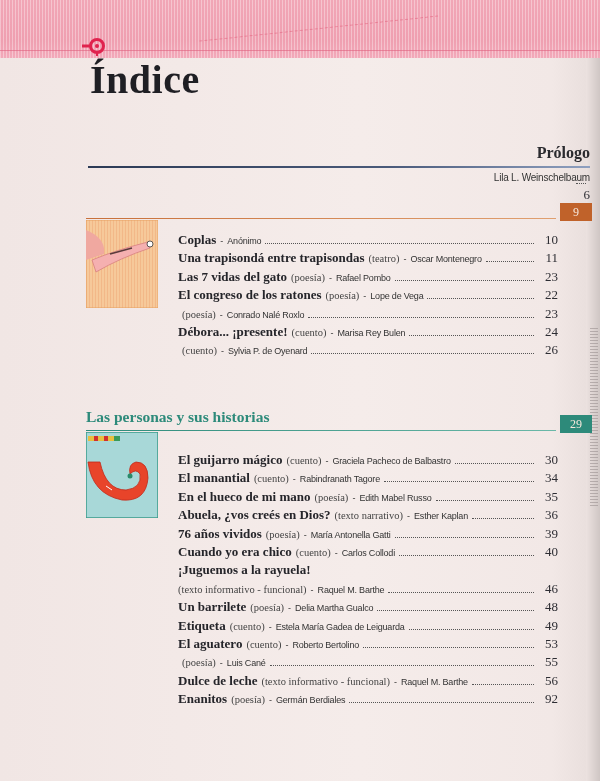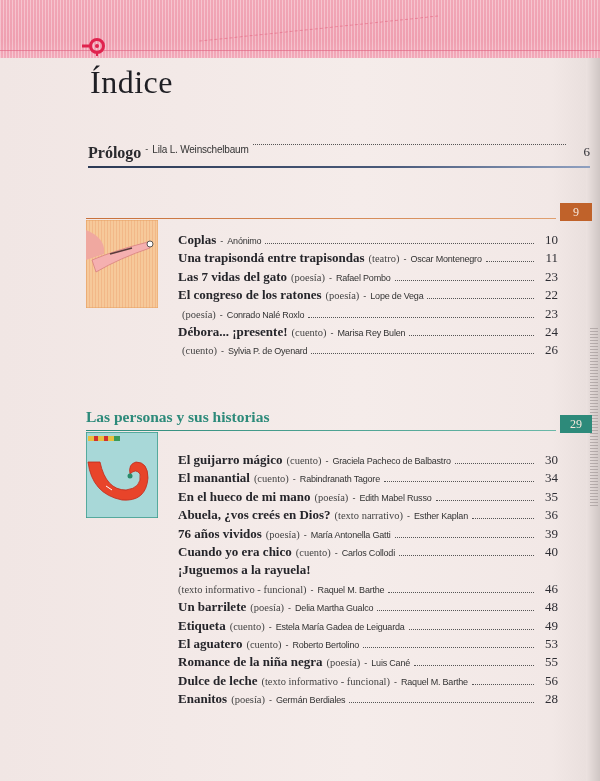--- a/index.html
+++ b/index.html
@@ -20,26 +20,26 @@
   .banner-line { position: absolute; left: 0; top: 50px; width: 600px; height: 1px; background: #e0607e; opacity: .6; }
   .banner-deco { position: absolute; left: 200px; top: 28px; width: 240px; height: 24px;
     border-top: 1px dashed #e05a78; transform: rotate(-6deg); opacity: .5; }
   .target-icon { position: absolute; left: 82px; top: 36px; width: 26px; height: 20px; }
   .right-edge { position: absolute; right: 0; top: 58px; width: 14px; height: 723px;
     background: linear-gradient(90deg, #ece2e0, #cfc6c4); }
   .right-edge .ticks { position: absolute; left: 4px; top: 270px; width: 8px; height: 180px;
     background: repeating-linear-gradient(180deg, #9a9090 0 1px, transparent 1px 3px); opacity: .6; }
 
   .title {
-    position: absolute; left: 90px; top: 64px;
-    font-family: "Liberation Serif", serif; font-size: 32px; color: #1f1f24; letter-spacing: 0.5px;
+    position: absolute; left: 90px; top: 56px;
+    font-family: "Liberation Serif", serif; font-size: 40px; color: #1f1f24; letter-spacing: 0.5px; font-weight: bold;
   }
 
   .prologue { position: absolute; left: 88px; top: 144px; width: 502px; height: 22px; }
-  .prologue .row { display: flex; align-items: flex-start; }
+  .prologue .row { display: flex; align-items: flex-end; flex-direction: column; }
   .prologue .t { font-family: "Liberation Serif", serif; font-weight: bold; font-size: 16px; color: #2a2a2e; }
   .prologue-rule { position: absolute; left: 88px; top: 166px; width: 502px; height: 2px;
     background: linear-gradient(90deg, #2c3a55 0%, #4a5a7a 60%, #8fa0c0 100%); }
 
   .row { display: flex; align-items: baseline; white-space: nowrap; }
   .title-txt { font-family: "Liberation Serif", serif; font-weight: bold; font-size: 13px; color: #25252a; }
   .genre { font-family: "Liberation Serif", serif; font-size: 10.5px; color: #444; margin-left: 4px; }
   .dash { font-family: "Liberation Sans", sans-serif; font-size: 9px; color: #333; margin: 0 4px; }
   .author { font-family: "Liberation Sans", sans-serif; font-size: 9px; color: #333; letter-spacing: -0.2px; }
   .leader { flex: 1; border-bottom: 1.5px dotted #555; margin: 0 4px 3px 4px; min-width: 10px; }
@@ -265,38 +265,37 @@
     </div>
     <div class="row entry">
       <span class="title-txt">El aguatero</span>
       <span class="genre">(cuento)</span>
       <span class="dash">-</span>
       <span class="author">Roberto Bertolino</span>
       <span class="leader"></span>
       <span class="pg">53</span>
     </div>
     <div class="row entry">
-      <span class="title-txt">Romance de la niña negra</span>
       <span class="genre">(poesía)</span>
       <span class="dash">-</span>
       <span class="author">Luis Cané</span>
       <span class="leader"></span>
       <span class="pg">55</span>
     </div>
     <div class="row entry">
       <span class="title-txt">Dulce de leche</span>
       <span class="genre">(texto informativo - funcional)</span>
       <span class="dash">-</span>
       <span class="author">Raquel M. Barthe</span>
       <span class="leader"></span>
       <span class="pg">56</span>
     </div>
     <div class="row entry">
       <span class="title-txt">Enanitos</span>
       <span class="genre">(poesía)</span>
       <span class="dash">-</span>
       <span class="author">Germán Berdiales</span>
       <span class="leader"></span>
-      <span class="pg">28</span>
+      <span class="pg">92</span>
     </div>
   </div>
 
 </div>
 
 </body></html>

